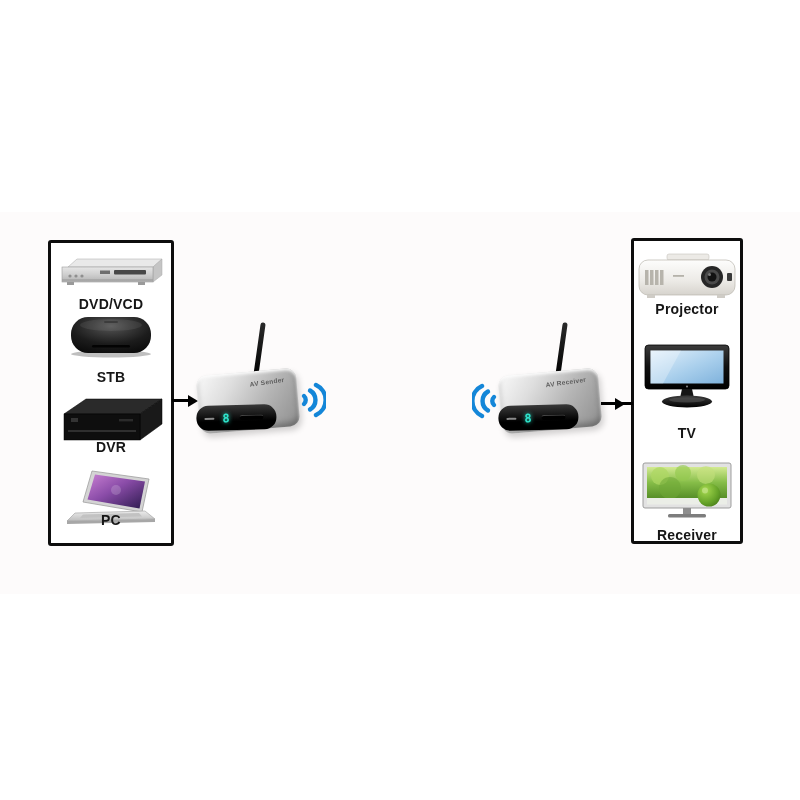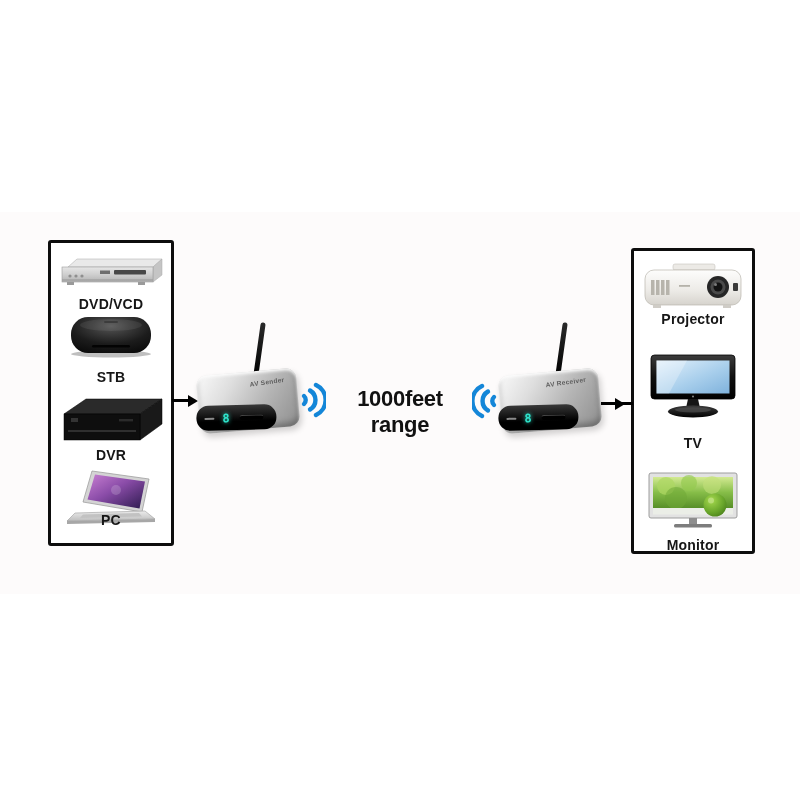--- a/index.html
+++ b/index.html
@@ -4,21 +4,21 @@
 <style>
   * { margin:0; padding:0; box-sizing:border-box; }
   html,body { background:#ffffff; }
   body { font-family:"Liberation Sans", sans-serif; }
   .canvas { position:relative; width:800px; height:800px; background:#ffffff; overflow:hidden; }
 
   .photo-band { position:absolute; left:0; top:212px; width:800px; height:382px; background:#fdfbfb; }
 
   .device-box { position:absolute; background:#ffffff; border:3px solid #0d0d0d; border-radius:3px; }
   .box-left  { left:48px;  top:240px; width:126px; height:306px; }
-  .box-right { left:631px; top:248px; width:124px; height:306px; }
+  .box-right { left:631px; top:238px; width:112px; height:306px; }
 
   .dev-icon  { position:absolute; left:50%; transform:translateX(-50%); }
   .dev-label { position:absolute; left:0; width:100%; text-align:center;
                font-size:14px; font-weight:bold; color:#161616; letter-spacing:.2px; }
 
   
   .arrow { position:absolute; }
   .arrow .line { position:absolute; top:4px; left:0; height:3px; background:#000; }
   .arrow .head { position:absolute; top:0; width:0; height:0;
                  border-left:10px solid #000; border-top:6px solid transparent; border-bottom:6px solid transparent; }
@@ -97,21 +97,21 @@
     <div class="dev-label" style="top:126px">STB</div>
 
     <svg class="dev-icon" style="top:151px" width="104" height="50" viewBox="0 0 104 50">
       <polygon points="5,20 27,5 103,5 81,20" fill="#2a2a2a" stroke="#000" stroke-width="0.5"></polygon>
       <polygon points="81,20 103,5 103,30 81,46" fill="#191919" stroke="#000" stroke-width="0.5"></polygon>
       <rect x="5" y="20" width="76" height="26" fill="#0e0e0e" stroke="#000" stroke-width="0.5"></rect>
       <rect x="9" y="36" width="68" height="2" fill="#2f2f2f"></rect>
       <rect x="12" y="24" width="7" height="4" fill="#333"></rect>
       <rect x="60" y="25" width="14" height="2.4" fill="#2b2b2b"></rect>
     </svg>
-    <div class="dev-label" style="top:204px">DVR</div>
+    <div class="dev-label" style="top:196px">DVR</div>
 
     <svg class="dev-icon" style="top:227px" width="94" height="56" viewBox="0 0 94 56">
       <defs>
         <linearGradient id="pcScreen" x1="0" y1="0" x2="1" y2="1">
           <stop offset="0" stop-color="#c87fd2"></stop>
             <stop offset="0.45" stop-color="#8a4ca8"></stop>
             <stop offset="1" stop-color="#2c1a4e"></stop>
         </linearGradient>
         <linearGradient id="pcBase" x1="0" y1="0" x2="0" y2="1">
           <stop offset="0" stop-color="#ececec"></stop>
@@ -200,21 +200,21 @@
       <circle cx="20" cy="14" r="9" fill="#aed763" opacity="0.75"></circle>
       <circle cx="43" cy="11" r="8" fill="#93c94f" opacity="0.65"></circle>
       <circle cx="66" cy="13" r="9" fill="#c3e07c" opacity="0.6"></circle>
       <circle cx="30" cy="26" r="11" fill="#6fa836" opacity="0.55"></circle>
       <rect x="7" y="36" width="80" height="6.5" fill="#ebeee7"></rect>
       <circle cx="69" cy="33" r="11.5" fill="url(#limeGrad)"></circle>
       <circle cx="65" cy="28.5" r="3" fill="#c6e48b" opacity="0.7"></circle>
       <rect x="43" y="46" width="8" height="6" fill="#8e8e8e"></rect>
       <rect x="28" y="52" width="38" height="3.5" rx="1.5" fill="#7d7d7d"></rect>
     </svg>
-    <div class="dev-label" style="top:286px">Monitor</div>
+    <div class="dev-label" style="top:286px">Receiver</div>
   </div>
 
   <div class="arrow" style="left:172px; top:395px; width:28px; height:12px;">
     <div class="line" style="width:18px;"></div>
     <div class="head" style="left:16px;"></div>
   </div>
 
   <div class="arrow" style="left:601px; top:398px; width:34px; height:12px;">
     <div class="line" style="width:32px;"></div>
     <div class="head" style="left:14px;"></div>
@@ -233,21 +233,20 @@
   </div>
 
   <svg class="wifi" style="left:299px; top:379px;" viewBox="0 0 27 40">
     <g fill="none" stroke="#1486d8" stroke-width="4.4" stroke-linecap="round">
       <path d="M5 16 A5.5 5.5 0 0 1 5 24"></path>
       <path d="M11 10.5 A11 11 0 0 1 11 29.5"></path>
       <path d="M17 5 A16.5 16.5 0 0 1 17 35"></path>
     </g>
   </svg>
 
-  <div class="range-label">1000feet range</div>
 
   <svg class="wifi mirror" style="left:472px; top:380px;" viewBox="0 0 27 40">
     <g fill="none" stroke="#1486d8" stroke-width="4.4" stroke-linecap="round">
       <path d="M5 16 A5.5 5.5 0 0 1 5 24"></path>
       <path d="M11 10.5 A11 11 0 0 1 11 29.5"></path>
       <path d="M17 5 A16.5 16.5 0 0 1 17 35"></path>
     </g>
   </svg>
 
   <div class="avdevice" style="left:498px; top:320px;">

